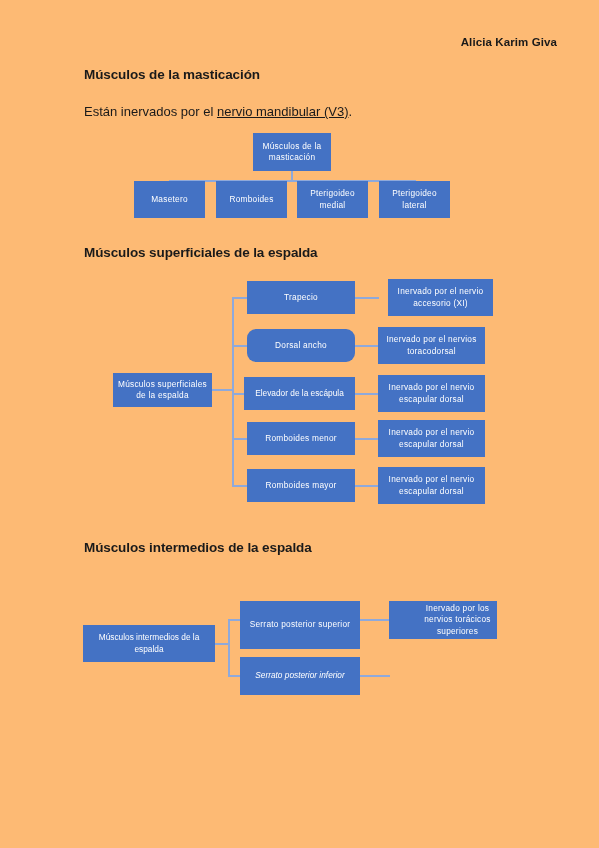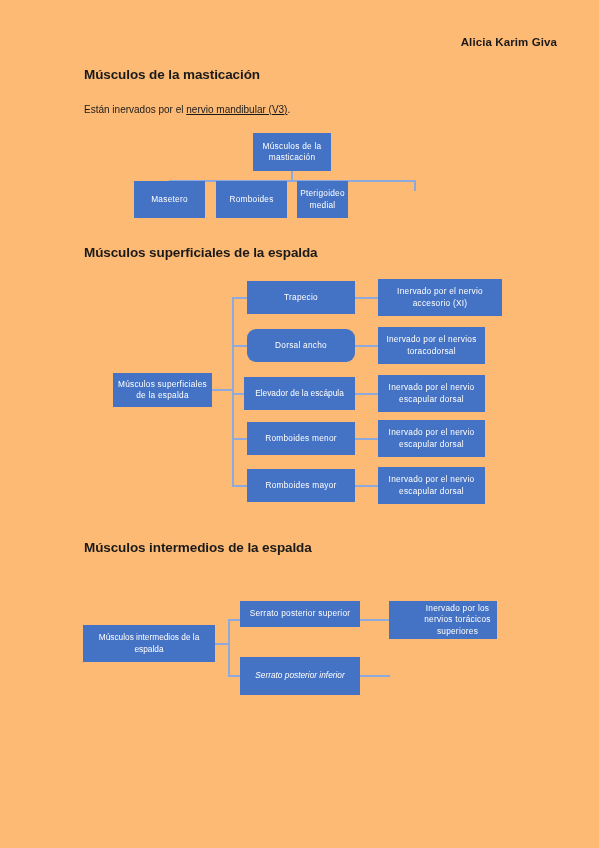--- a/index.html
+++ b/index.html
@@ -45,21 +45,21 @@
     letter-spacing: -0.1px;
   }
   #h-mastication { top: 67px; }
   #h-superficial { top: 245px; }
   #h-intermediate { top: 540px; }
 
   .para {
     position: absolute;
     left: 84px;
     top: 104px;
-    font-size: 10px;
+    font-size: 13px;
     color: #1a1a1a;
     white-space: nowrap;
   }
   .para .u { text-decoration: underline; }
 
   
   .node {
     position: absolute;
     background: #4472C4;
     color: #ffffff;
@@ -100,33 +100,34 @@
 
   <div class="conn v" style="left:291px; top:171px; height:11px;"></div>
   <div class="conn h" style="left:169px; top:180px; width:245px;"></div>
   <div class="conn v" style="left:169px; top:180px; height:11px;"></div>
   <div class="conn v" style="left:251px; top:180px; height:11px;"></div>
   <div class="conn v" style="left:332px; top:180px; height:11px;"></div>
   <div class="conn v" style="left:414px; top:180px; height:11px;"></div>
 
   <div class="node" style="left:134px; top:181px; width:71px; height:37px;">Masetero</div>
   <div class="node" style="left:216px; top:181px; width:71px; height:37px;">Romboides</div>
-  <div class="node" style="left:297px; top:181px; width:51px; height:37px;">Pterigoideo medial</div>
+  <div class="node" style="left:297px; top:181px; width:71px; height:37px;">Pterigoideo medial</div>
+  <div class="node" style="left:379px; top:181px; width:71px; height:37px;">Pterigoideo lateral</div>
 
   <div class="heading" id="h-superficial">Músculos superficiales de la espalda</div>
 
   <div class="node" style="left:113px; top:373px; width:99px; height:34px;">Músculos superficiales de la espalda</div>
 
   <div class="conn h" style="left:212px; top:389px; width:21px;"></div>
   <div class="conn v" style="left:232px; top:297px; height:189px;"></div>
 
   <div class="conn h" style="left:232px; top:297px; width:16px;"></div>
   <div class="node" style="left:247px; top:281px; width:108px; height:33px;">Trapecio</div>
   <div class="conn h" style="left:355px; top:297px; width:24px;"></div>
-  <div class="node" style="left:378px; top:279px; width:124px; height:37px;">Inervado por el nervio accesorio (XI)</div>
+  <div class="node" style="left:388px; top:279px; width:105px; height:37px;">Inervado por el nervio accesorio (XI)</div>
 
   <div class="conn h" style="left:232px; top:345px; width:16px;"></div>
   <div class="node" style="left:247px; top:329px; width:108px; height:33px;border-radius:9px;">Dorsal ancho</div>
   <div class="conn h" style="left:355px; top:345px; width:24px;"></div>
   <div class="node" style="left:378px; top:327px; width:107px; height:37px;">Inervado por el nervios toracodorsal</div>
 
   <div class="conn h" style="left:232px; top:393px; width:16px;"></div>
   <div class="node tight" style="left:244px; top:377px; width:111px; height:33px;">Elevador de la escápula</div>
   <div class="conn h" style="left:355px; top:393px; width:24px;"></div>
   <div class="node" style="left:378px; top:375px; width:107px; height:37px;">Inervado por el nervio escapular dorsal</div>
@@ -142,21 +143,21 @@
   <div class="node" style="left:378px; top:467px; width:107px; height:37px;">Inervado por el nervio escapular dorsal</div>
 
   <div class="heading" id="h-intermediate">Músculos intermedios de la espalda</div>
 
   <div class="node tight" style="left:83px; top:625px; width:132px; height:37px;">Músculos intermedios de la espalda</div>
 
   <div class="conn h" style="left:215px; top:643px; width:14px;"></div>
   <div class="conn v" style="left:228px; top:619px; height:56px;"></div>
 
   <div class="conn h" style="left:228px; top:619px; width:13px;"></div>
-  <div class="node" style="left:240px; top:601px; width:120px; height:26px;">Serrato posterior superior</div>
+  <div class="node" style="left:240px; top:601px; width:120px; height:48px;">Serrato posterior superior</div>
   <div class="conn h" style="left:360px; top:619px; width:30px;"></div>
   <div class="node" style="left:389px; top:601px; width:108px; height:38px;padding-left:32px;">Inervado por los nervios torácicos superiores</div>
 
   <div class="conn h" style="left:228px; top:675px; width:13px;"></div>
   <div class="node tight" style="left:240px; top:657px; width:120px; height:38px;font-style:italic;">Serrato posterior inferior</div>
   <div class="conn h" style="left:360px; top:675px; width:30px;"></div>
 
 </div>
 
 </body></html>

